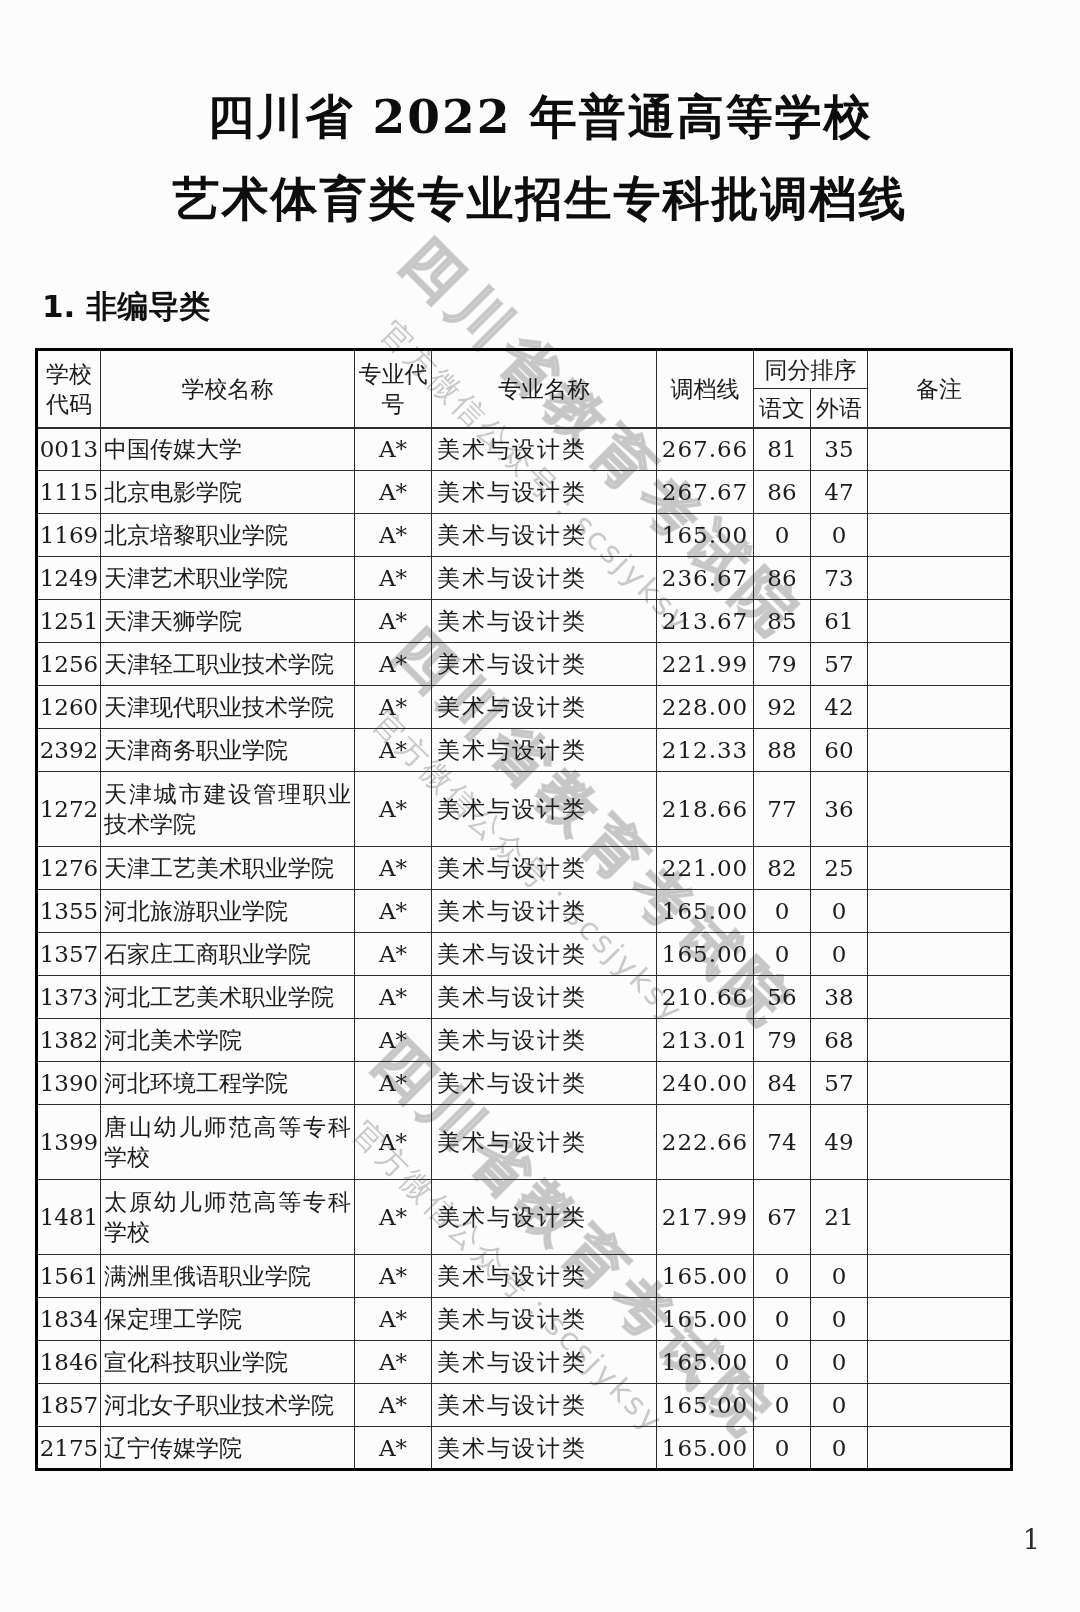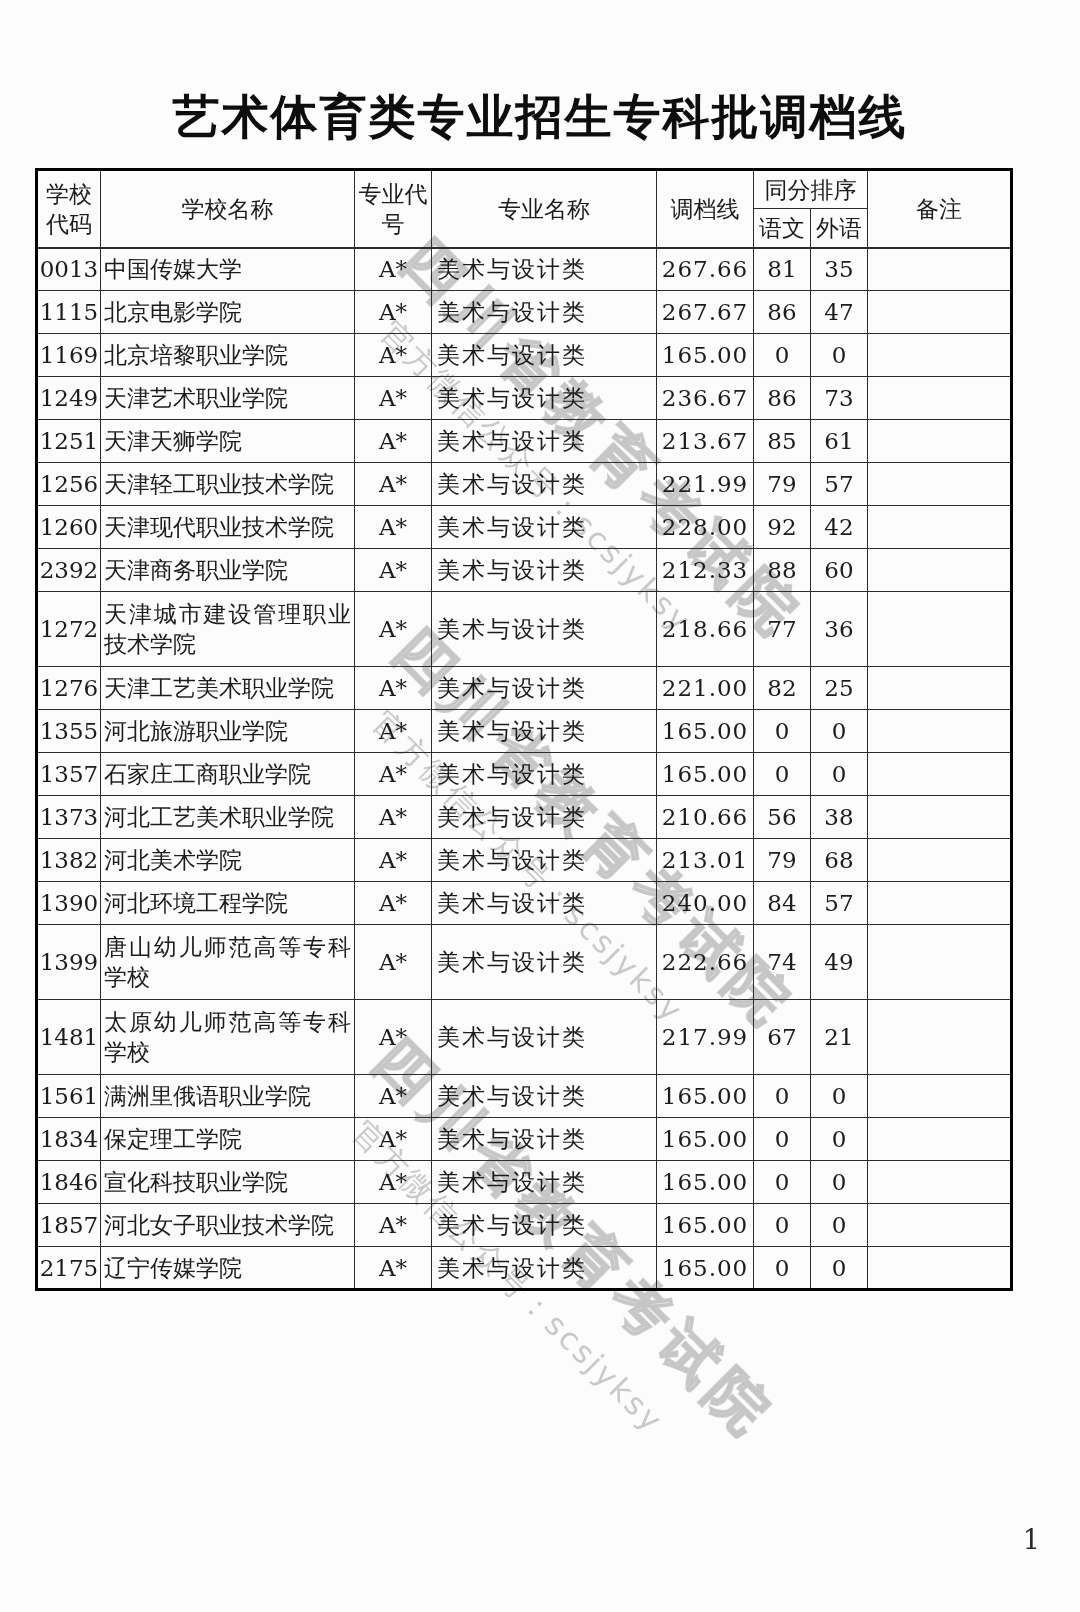--- a/index.html
+++ b/index.html
@@ -32,21 +32,21 @@
   .wm3 { left:412px; top:1022px; }
 
   
   .content { position:relative; z-index:1; }
 
   .title-wrap { padding-top:86px; text-align:center; }
   .title-line {
     font-size:47px; font-weight:700; letter-spacing:2px;
     margin:0; line-height:62px; color:#0d0d0d;
   }
-  .title-line + .title-line { margin-top:14px; }
+  .title-line + .title-line { margin-top:20px; }
 
   .section-heading {
     margin:56px 0 0 42px;
     font-family:"DejaVu Sans","Liberation Sans",sans-serif;
     font-weight:700; font-size:31px; color:#101010;
   }
 
   table.score-table {
     border-collapse:collapse; table-layout:fixed;
     width:975px; margin:20px 0 0 35px;
@@ -91,23 +91,25 @@
   </div>
   <div class="wm wm3">
     <div class="wm-big">四川省教育考试院</div>
     <div class="wm-small">官方微信公众号：scsjyksy</div>
   </div>
 </div>
 
 <div class="content">
 
   <div class="title-wrap">
+    <h1 class="title-line">四川省 2022 年普通高等学校</h1>
     <h1 class="title-line">艺术体育类专业招生专科批调档线</h1>
   </div>
 
+  <div class="section-heading">1. 非编导类</div>
 
   <table class="score-table">
     <colgroup>
       <col style="width:64px">
         <col style="width:254px">
         <col style="width:77px">
         <col style="width:225px">
       <col style="width:97px">
         <col style="width:57px">
         <col style="width:57px">

